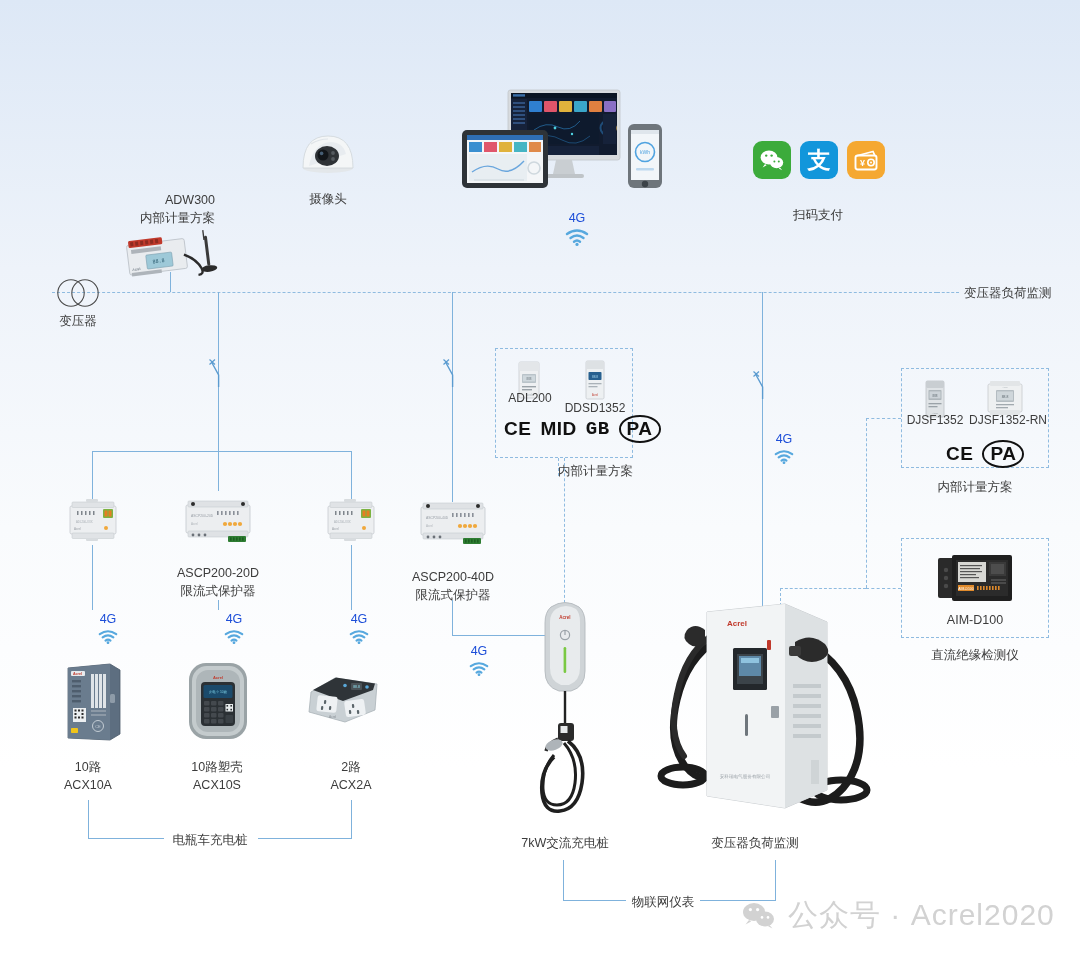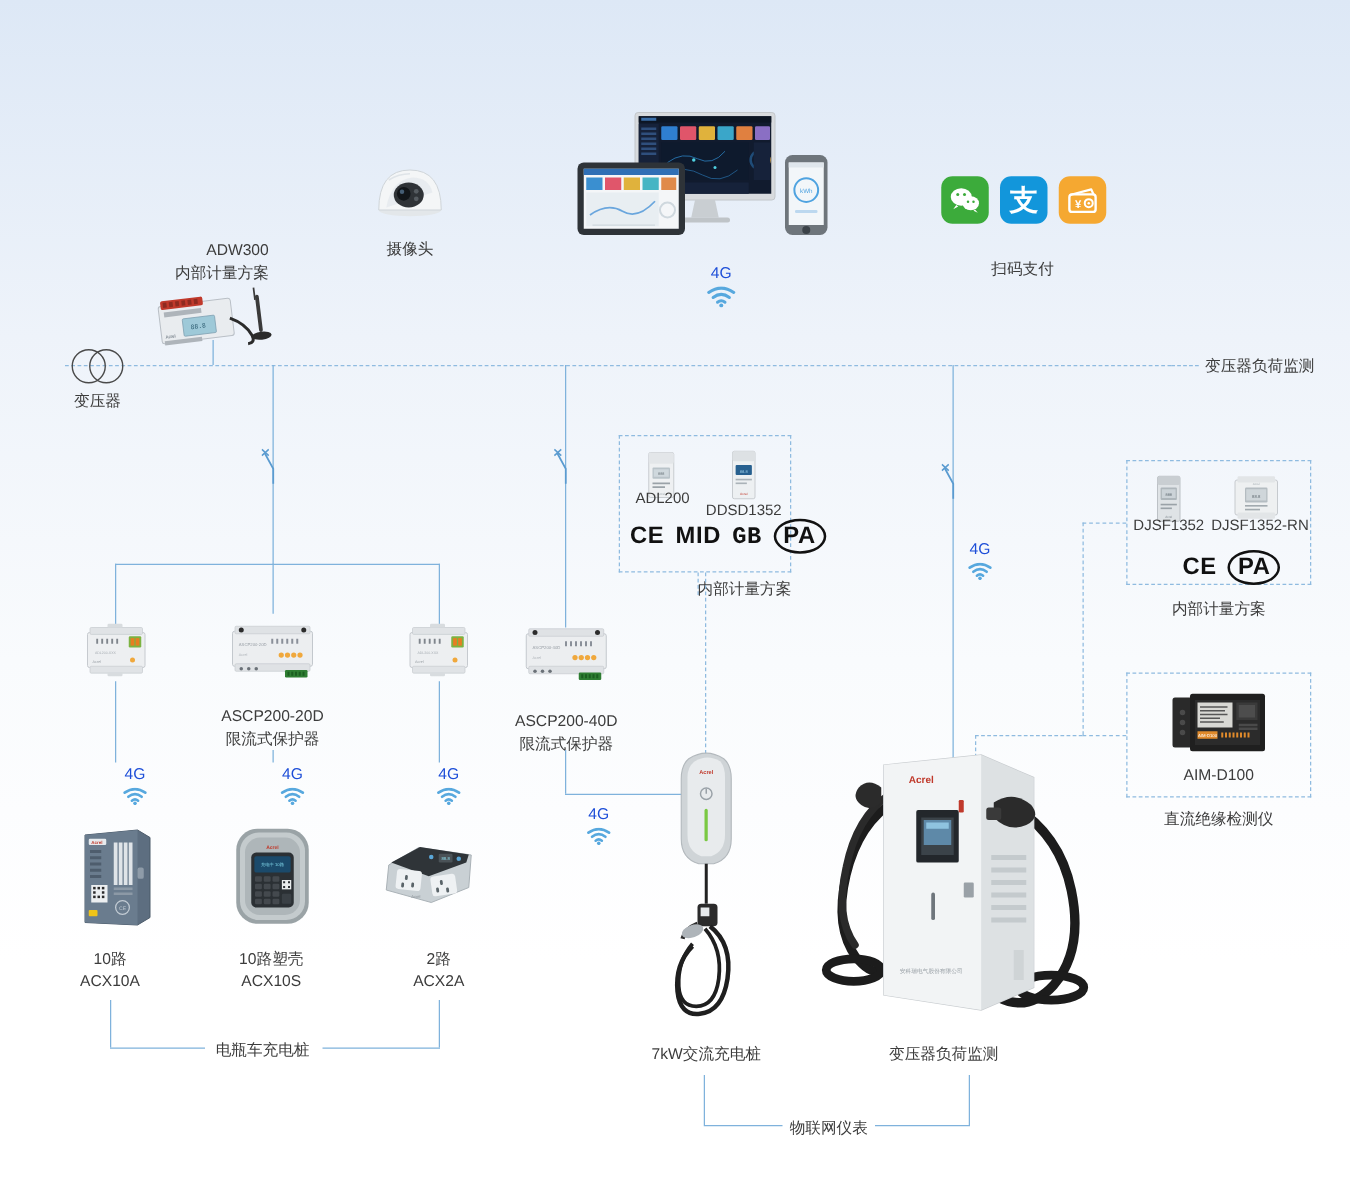--- a/index.html
+++ b/index.html
@@ -687,14 +687,27 @@
     </svg>
   </div>
   <div class="lbl" style="left:690px; top:834px; width:130px;">变压器负荷监测</div>
 
   <div class="line-v" style="left:563px; top:860px; height:40px;"></div>
   <div class="line-v" style="left:775px; top:860px; height:40px;"></div>
   <div class="line-h" style="left:563px; top:900px; width:63px;"></div>
   <div class="line-h" style="left:700px; top:900px; width:76px;"></div>
   <div class="lbl" style="left:626px; top:893px; width:74px;">物联网仪表</div>
 
+  <div class="watermark" style="left:742px; top:895px;">
+    <svg width="34" height="28" viewBox="0 0 34 28">
+      <ellipse cx="12" cy="10" rx="11" ry="9" fill="#d2d2d2"></ellipse>
+      <path d="M7 18 l-3.5 4.6 5.6 -3 z" fill="#d2d2d2"></path>
+      <circle cx="8.4" cy="7.6" r="1.6" fill="#fff"></circle>
+      <circle cx="15.6" cy="7.6" r="1.6" fill="#fff"></circle>
+      <ellipse cx="23" cy="17" rx="9" ry="7.4" fill="#d2d2d2"></ellipse>
+      <path d="M27.5 23 l3 3.4 -4.4 -2.2 z" fill="#d2d2d2"></path>
+      <circle cx="20" cy="15.4" r="1.3" fill="#fff"></circle>
+      <circle cx="26" cy="15.4" r="1.3" fill="#fff"></circle>
+    </svg>
+    <span>公众号 · Acrel2020</span>
+  </div>
 
 </div>
 
 </body></html>

